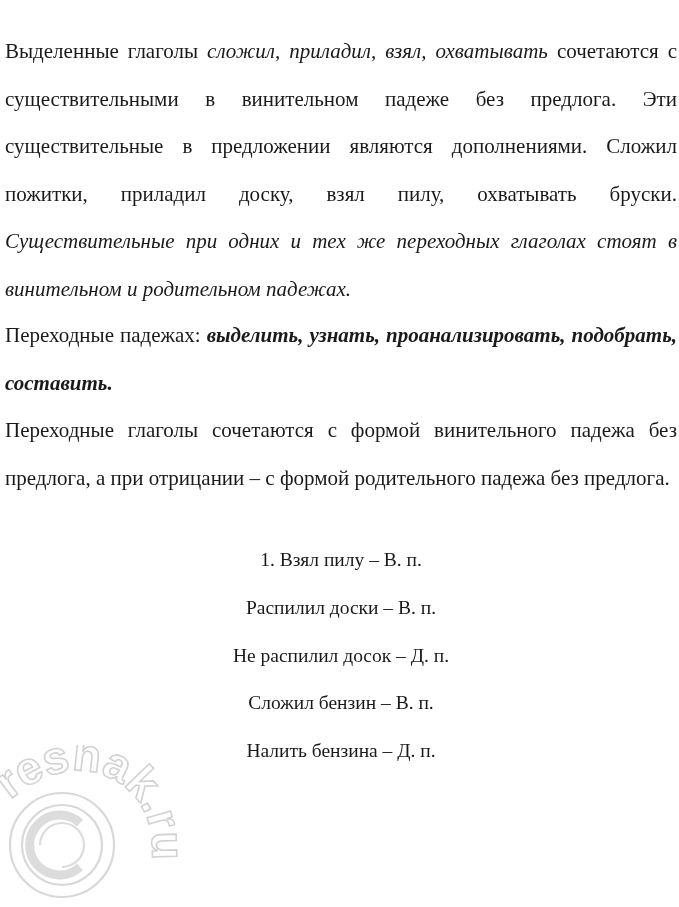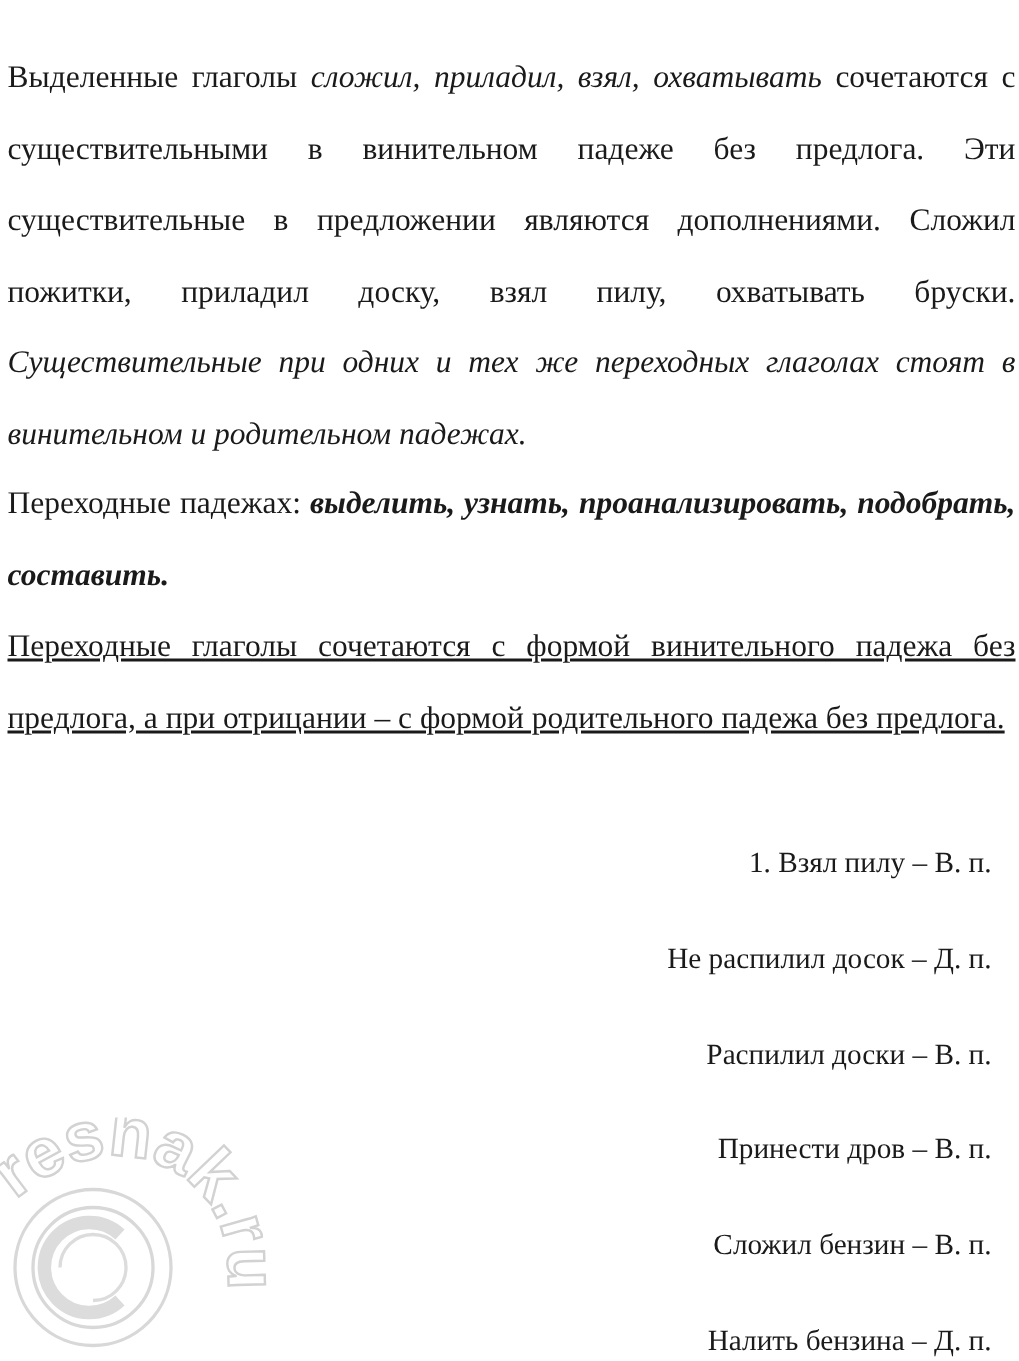--- a/index.html
+++ b/index.html
@@ -59,23 +59,23 @@
     text-justify: inter-word;
   }
 
   .it  { font-style: italic; }
   .bi  { font-style: italic; font-weight: bold; }
 
   
   .answer {
     font-size: 19.5px;
     line-height: 47.8px;
-    margin: 16px;
+    margin: 0;
     padding: 0;
-    text-align: right;
+    text-align: center;
     white-space: nowrap;
   }
 
   
   .pos { position: absolute; left: 5px; z-index: 2; }
   .w-full { width: 672px; }
 </style>
 </head>
 <body>
 
@@ -107,28 +107,27 @@
     </p>
   </div>
 
 
   <div class="pos w-full" style="top: 312px;">
     <p class="para block">
       <span>Переходные падежах: </span><span class="bi">выделить, узнать, проанализировать, подобрать, составить.</span>
     </p>
   </div>
 
-  <div class="pos w-full" style="top: 407px; text-decoration: underline;">
+  <div class="pos w-full" style="top: 407px;">
     <p class="para block">
       <span>Переходные глаголы сочетаются с формой винительного падежа без предлога, а при отрицании – с формой родительного падежа без предлога.</span>
     </p>
   </div>
 
   <div class="pos w-full" style="top: 536px;">
     <p class="answer block">1. Взял пилу – В. п.</p>
+    <p class="answer block">Распилил доски – В. п.</p>
     <p class="answer block">Не распилил досок – Д. п.</p>
-    <p class="answer block">Распилил доски – В. п.</p>
-    <p class="answer block">Принести дров – В. п.</p>
     <p class="answer block">Сложил бензин – В. п.</p>
     <p class="answer block">Налить бензина – Д. п.</p>
   </div>
 
 </div>
 
 </body></html>

